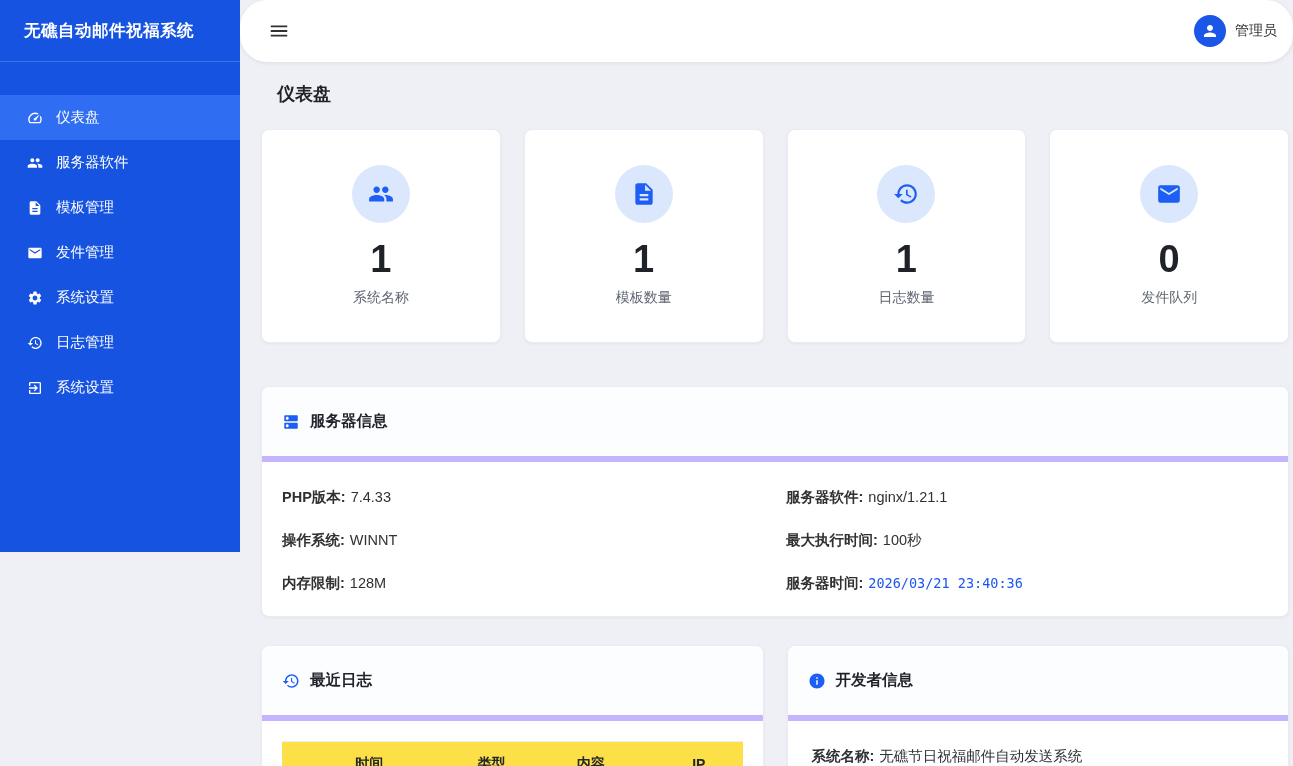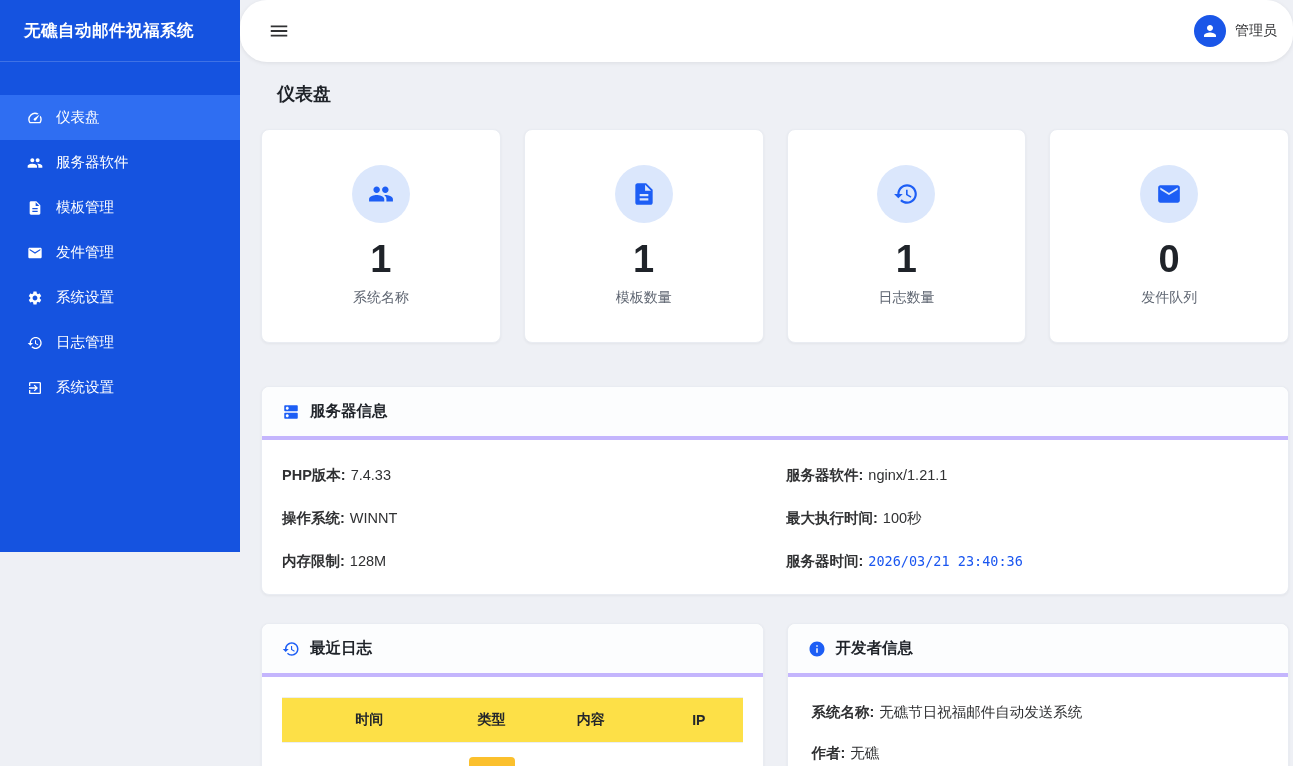--- a/index.html
+++ b/index.html
@@ -72,21 +72,21 @@
     background:#dbe7fc; color:#1d5ef5;
     display:flex; align-items:center; justify-content:center;
   }
   .stat-icon-circle .icon { width:26px; height:26px; }
   .stat-value { font-size:38px; font-weight:bold; color:#1f2329; margin:15px 0 8px; }
   .stat-label { font-size:14px; color:#5f6672; }
 
   .panel { margin-top:43px; }
   .panel-header {
     display:flex; align-items:center; gap:10px;
-    padding:14px 20px; border-bottom:4px solid #c4b5fd;
+    padding:24px 20px; border-bottom:6px solid #c4b5fd;
     background:#fcfdfe; border-radius:8px 8px 0 0;
     font-size:15.5px; font-weight:bold; color:#1f2329;
   }
   .panel-header .icon { width:18px; height:18px; color:#1d5ef5; flex:none; }
 
   .server-body {
     padding:26px 20px 23px;
     display:grid; grid-template-columns:1fr 1fr; column-gap:40px;gap:22px;
   }
   .info-row { font-size:14.5px; margin-bottom:24px; color:#303133; }

